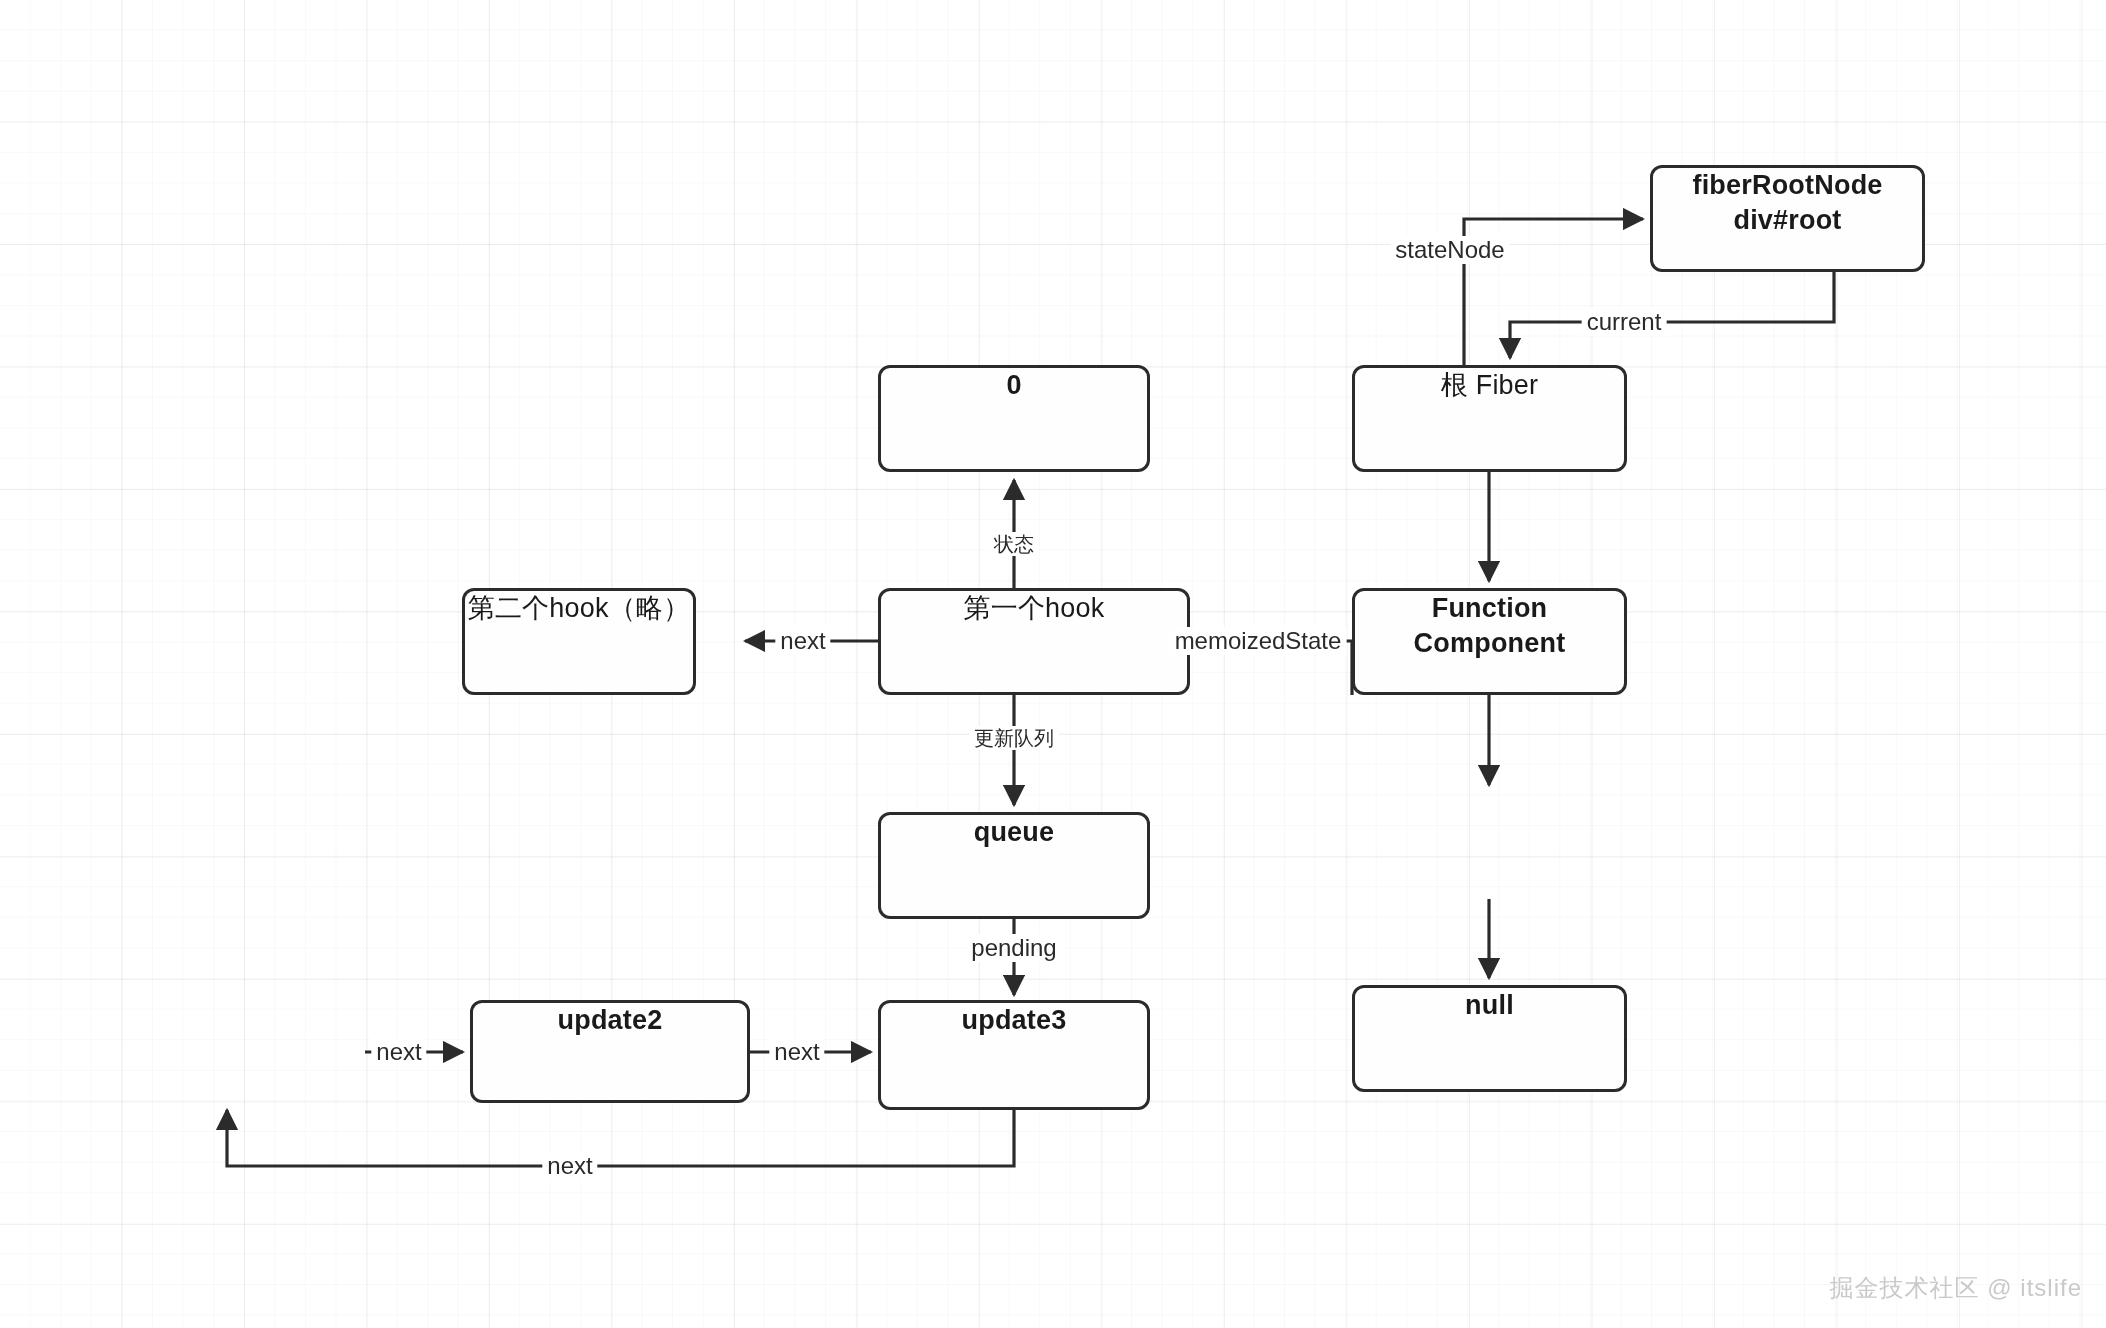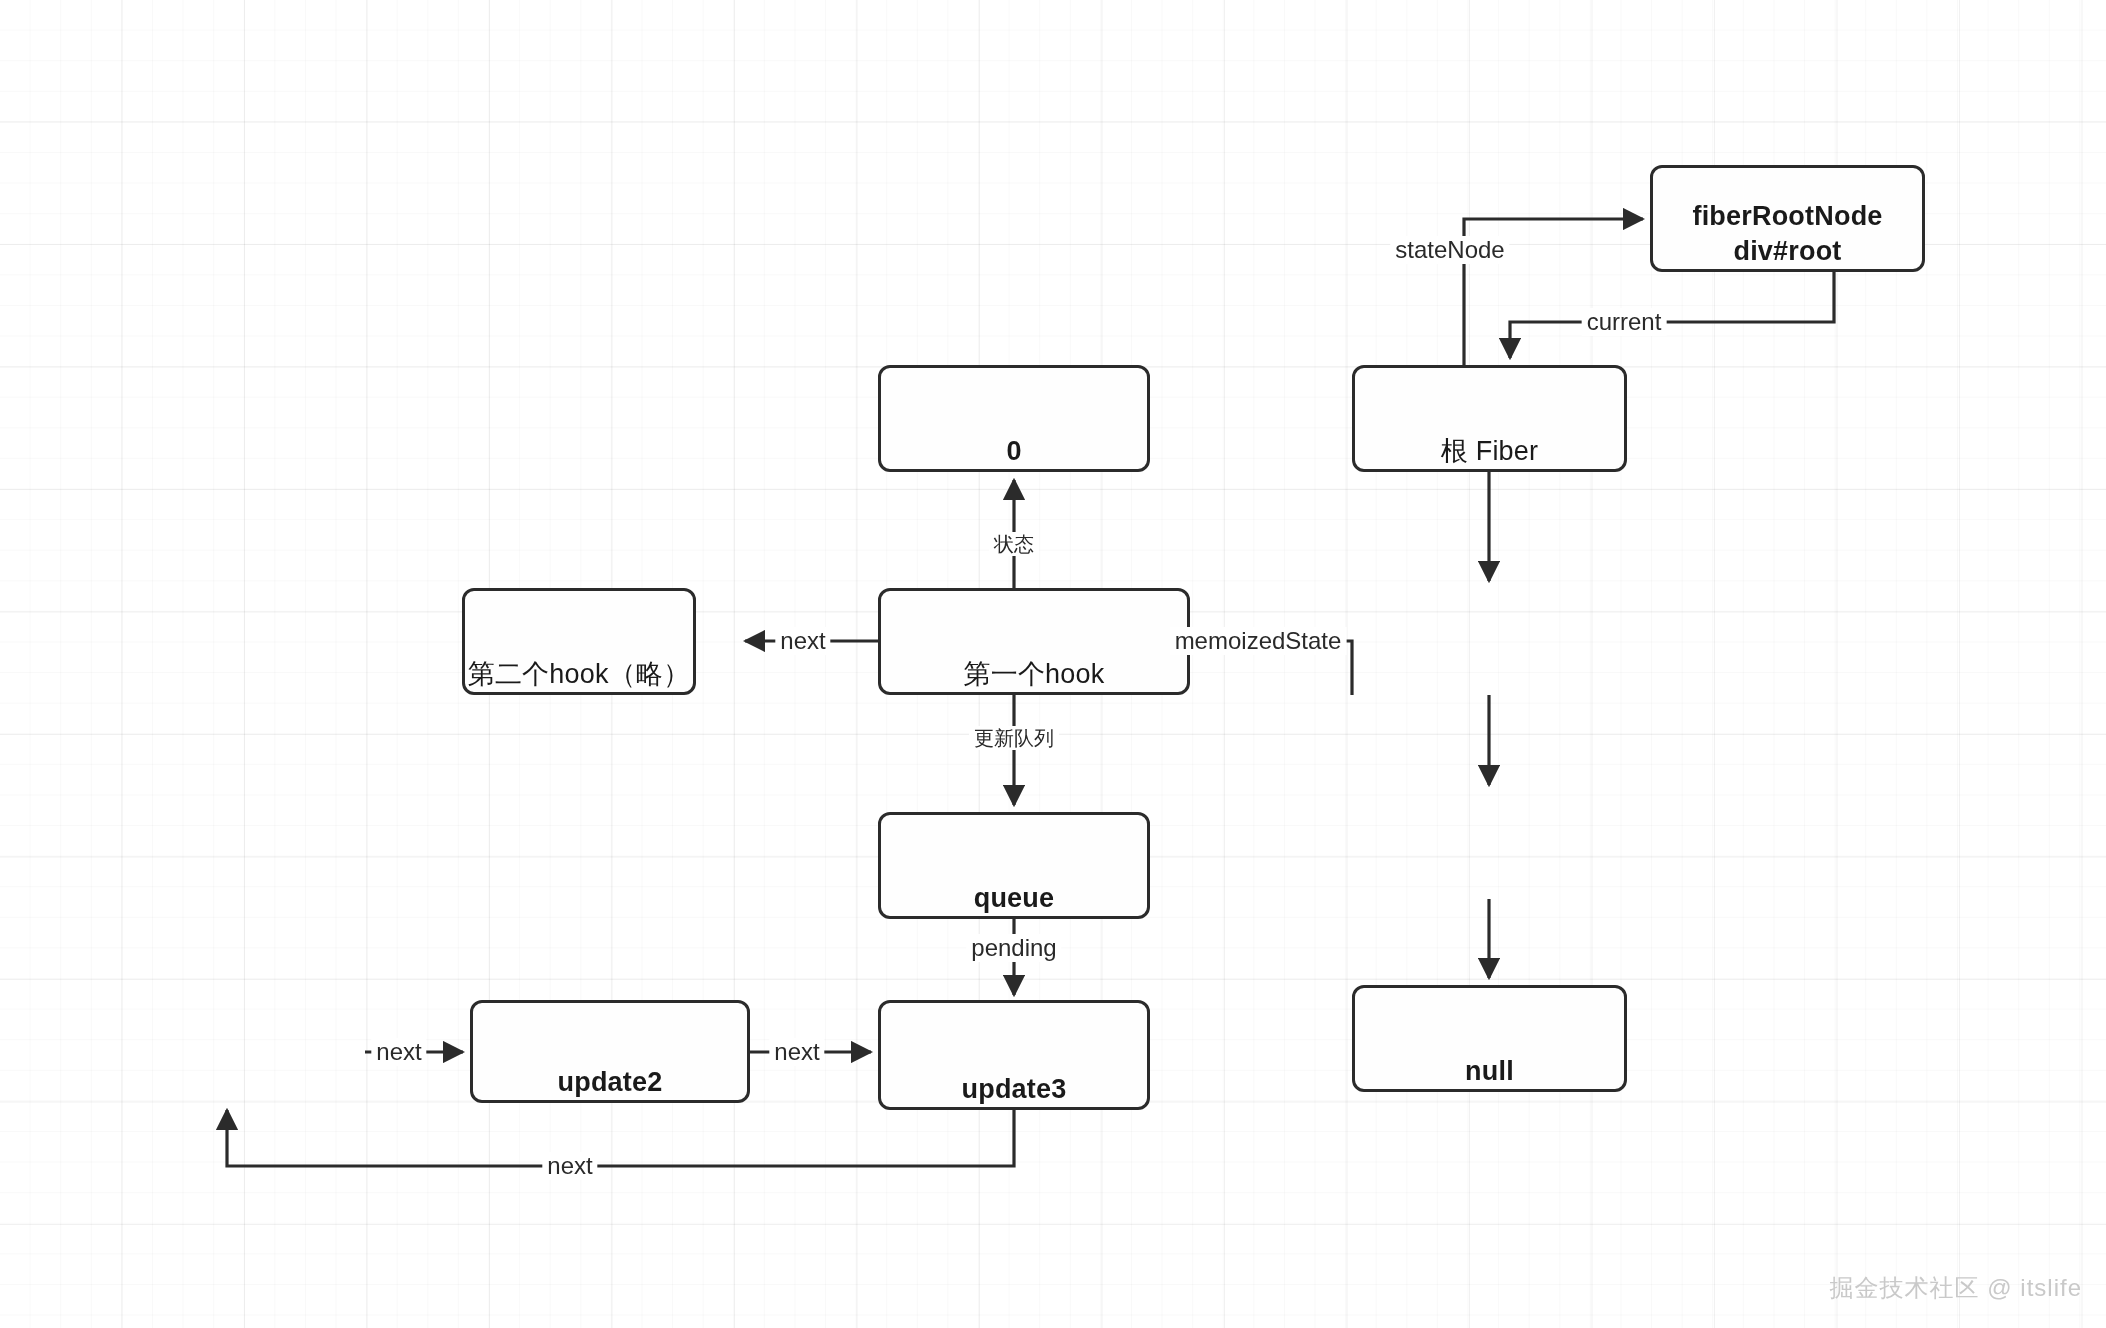--- a/index.html
+++ b/index.html
@@ -26,21 +26,21 @@
     overflow: hidden;
     font-family: "Liberation Sans", "DejaVu Sans", sans-serif;
   }
   .node {
     position: absolute;
     box-sizing: border-box;
     background: #fefefe;
     border: 3px solid #2b2b2b;
     border-radius: 12px;
     display: flex;
-    align-items: flex-end;
+    align-items: flex-start;
     justify-content: center;
     text-align: center;
     color: #1a1a1a;
     font-size: 27px;
     font-weight: 700;
     line-height: 1.3;
     letter-spacing: 0.2px;
     z-index: 3;
   }
   .node.cjk {
@@ -150,20 +150,24 @@
 
   <div class="node two-line" style="left:1650px; top:165px; width:275px; height:107px;">
     <span>fiberRootNode
 div#root</span>
   </div>
 
   <div class="node cjk" style="left:1352px; top:365px; width:275px; height:107px;">
     <span>根 Fiber</span>
   </div>
 
+  <div class="node two-line" style="left:1352px; top:588px; width:275px; height:107px;">
+    <span>Function
+Component</span>
+  </div>
 
 
   <div class="node" style="left:1352px; top:985px; width:275px; height:107px;">
     <span>null</span>
   </div>
 
   <div class="elabel cjk" style="left:1014px; top:544px;">状态</div>
 
   <div class="elabel" style="left:803px; top:641px;">next</div>
 

